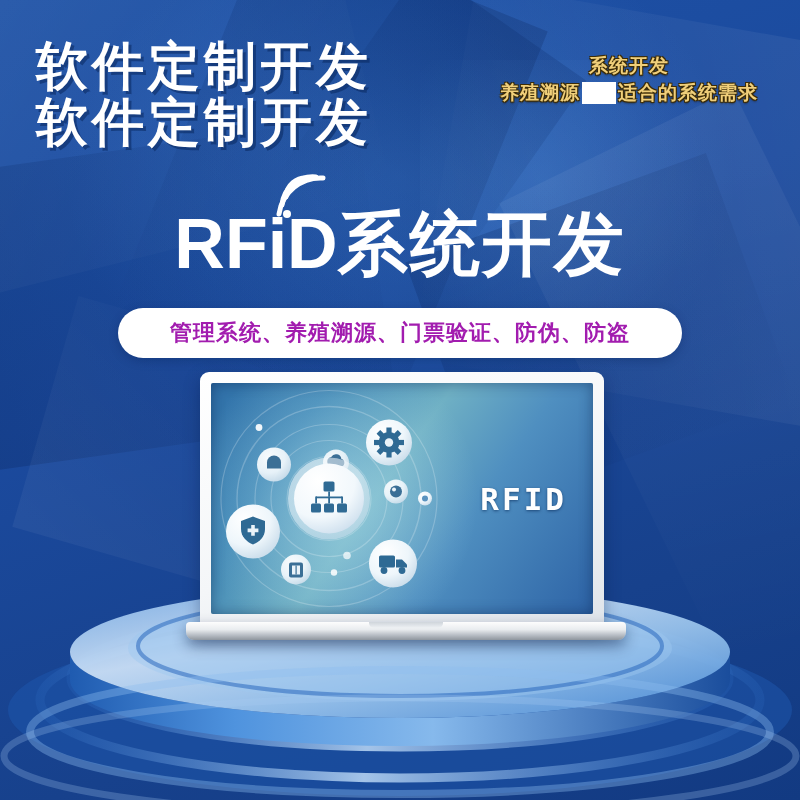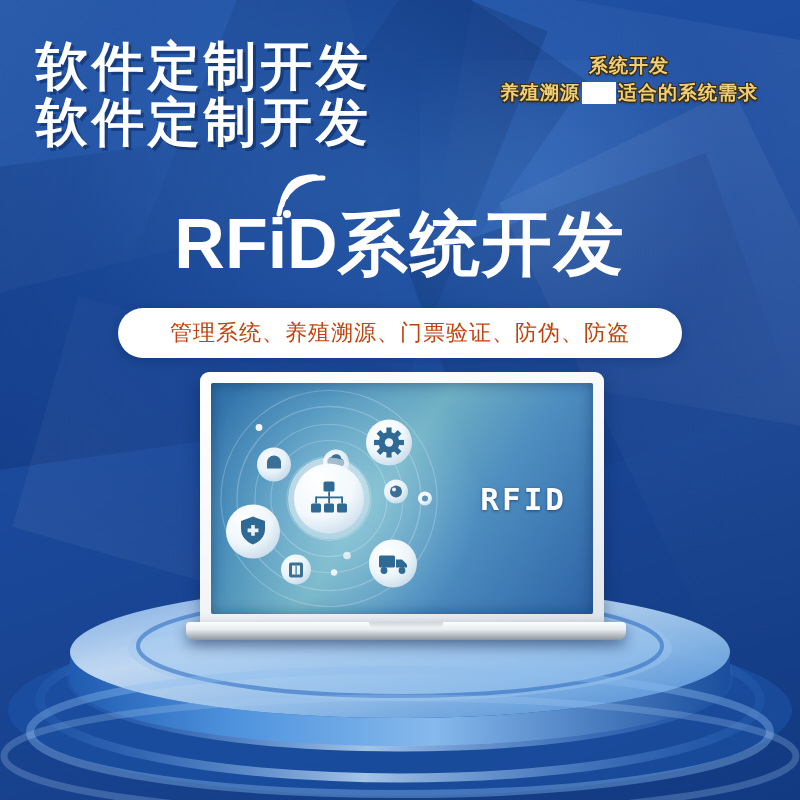--- a/index.html
+++ b/index.html
@@ -94,21 +94,21 @@
 
   
   #pill {
     position:absolute; left:118px; top:308px; z-index:12;
     width:564px; height:50px;
     background:#ffffff; border-radius:25px;
     display:flex; align-items:center; justify-content:center;
     box-shadow:0 3px 10px rgba(5,30,80,.28);
   }
   #pill-text {
-    font-size:22px; font-weight:normal; color:#c2410c; letter-spacing:1px;
+    font-size:22px; font-weight:bold; color:#a21caf; letter-spacing:1px;
     white-space:nowrap;
   }
 
   
   #pedestal { position:absolute; left:0; top:560px; width:800px; height:240px; z-index:4; }
 
   
   #laptop { position:absolute; left:186px; top:372px; width:440px; height:268px; z-index:8; }
   #lid {
     position:absolute; left:14px; top:0; width:404px; height:258px;

